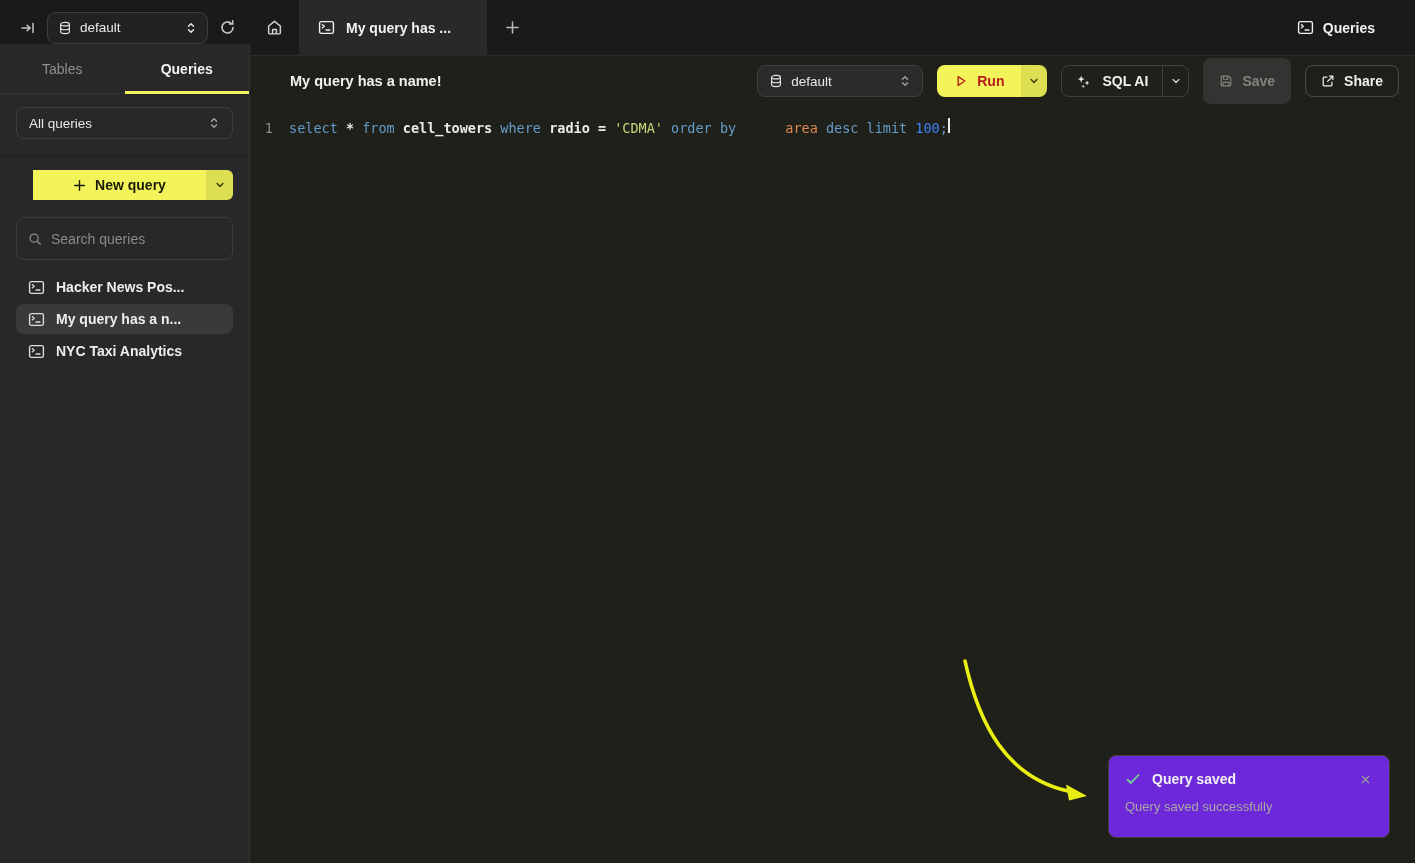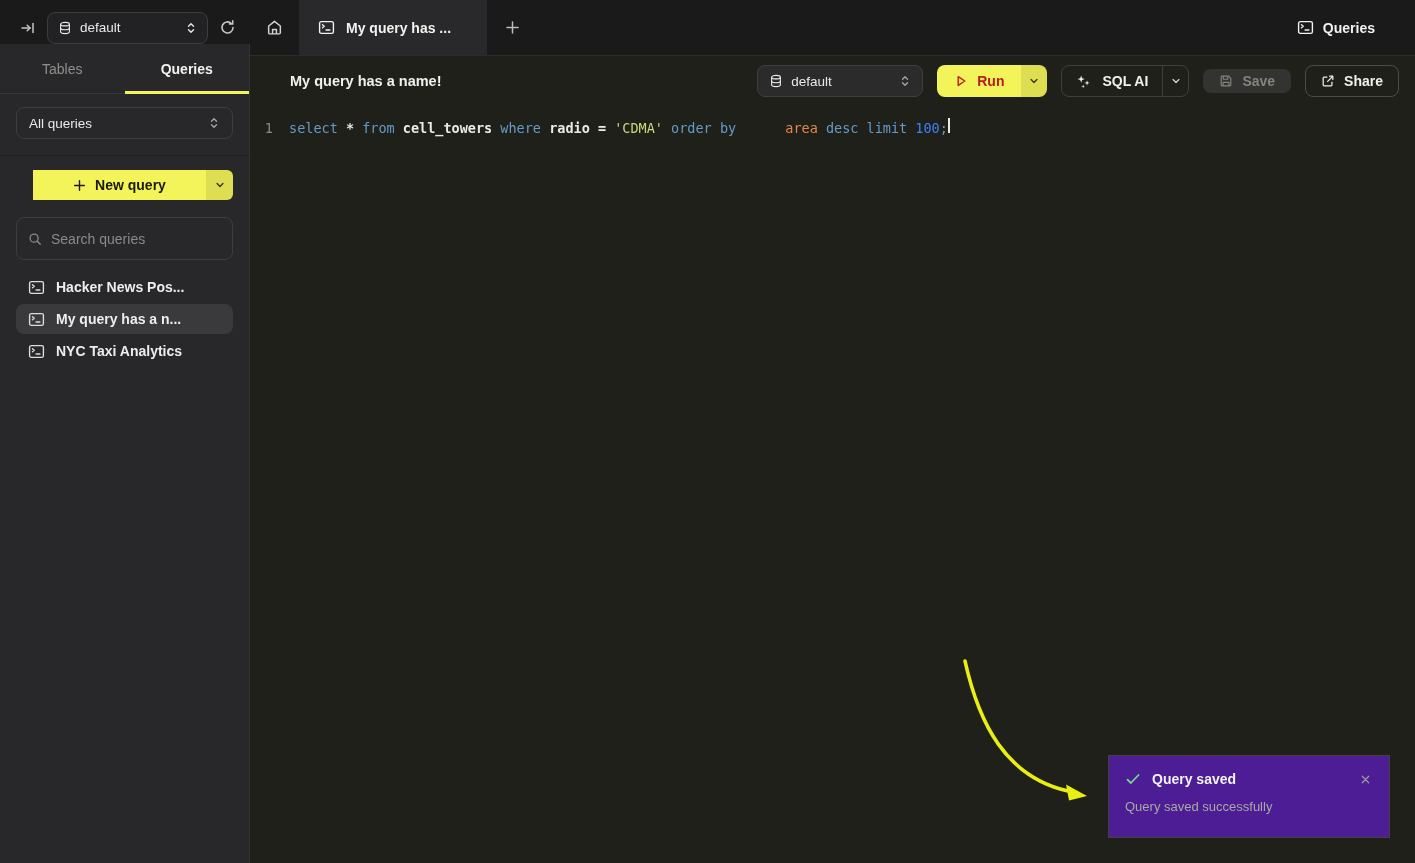--- a/index.html
+++ b/index.html
@@ -103,21 +103,21 @@
   .run-btn { height: 32px; display: flex; border-radius: 8px; overflow: hidden; cursor: pointer; }
   .run-main {
     display: flex; align-items: center; gap: 9px; padding: 12px 17px;
     background: #f2f459; color: #b91c1c; font-size: 14px; font-weight: 600;
   }
   .run-chevron { width: 26px; background: #ddde52; display: flex; align-items: center; justify-content: center; color: #3c3c12; }
   .sqlai-btn { height: 32px; border: 1px solid #3f3f40; border-radius: 8px; display: flex; overflow: hidden; cursor: pointer; }
   .sqlai-main { display: flex; align-items: center; gap: 11px; padding: 0 14px; color: #f0f0ee; font-size: 14px; font-weight: 600; }
   .sqlai-chevron { width: 26px; border-left: 1px solid #3f3f40; display: flex; align-items: center; justify-content: center; color: #cfcfcd; }
   .save-btn {
-    height: 24px; background: #333332; border-radius: 8px; display: flex;
+    height: 46px; background: #333332; border-radius: 8px; display: flex;
     align-items: center; gap: 9px; padding: 0 16px; color: #84847f;
     font-size: 14px; font-weight: 600; cursor: default;
   }
   .share-btn {
     height: 32px; border: 1px solid #4b4b4d; border-radius: 8px; display: flex;
     align-items: center; gap: 9px; padding: 0 15px; color: #f0f0ee;
     font-size: 14px; font-weight: 600; cursor: pointer;
   }
 
   
@@ -129,21 +129,21 @@
   .tok-operator { color: #eaeae8; font-weight: bold; }
   .tok-string { color: #ccd678; }
   .tok-builtin { color: #e0874e; margin-left: 41px; }
   .tok-number { color: #3b82f6; }
   .tok-punctuation { color: #649bc7; }
   .caret { display: inline-block; width: 2px; height: 15px; background: #eaeae8; vertical-align: -2px; }
 
   
   .toast {
     position: absolute; left: 1108px; top: 755px; width: 282px; height: 83px;
-    background: #4c1d95; border: 1px solid #42433c; border-radius: 0;
+    background: #6d28d9; border: 1px solid #42433c; border-radius: 8px;
     padding: 15px 16px 0;
   }
   .toast-head { display: flex; align-items: center; gap: 11px; }
   .toast-title { font-size: 14px; font-weight: 700; color: #f2f2f0; flex: 1; }
   .toast-close { color: #9a9a96; cursor: pointer; padding: 2px; }
   .toast-msg { margin-top: 12px; font-size: 13px; color: #a9a9a3; }
 
   
   .arrow-overlay { position: absolute; inset: 0; pointer-events: none; }
 </style>

